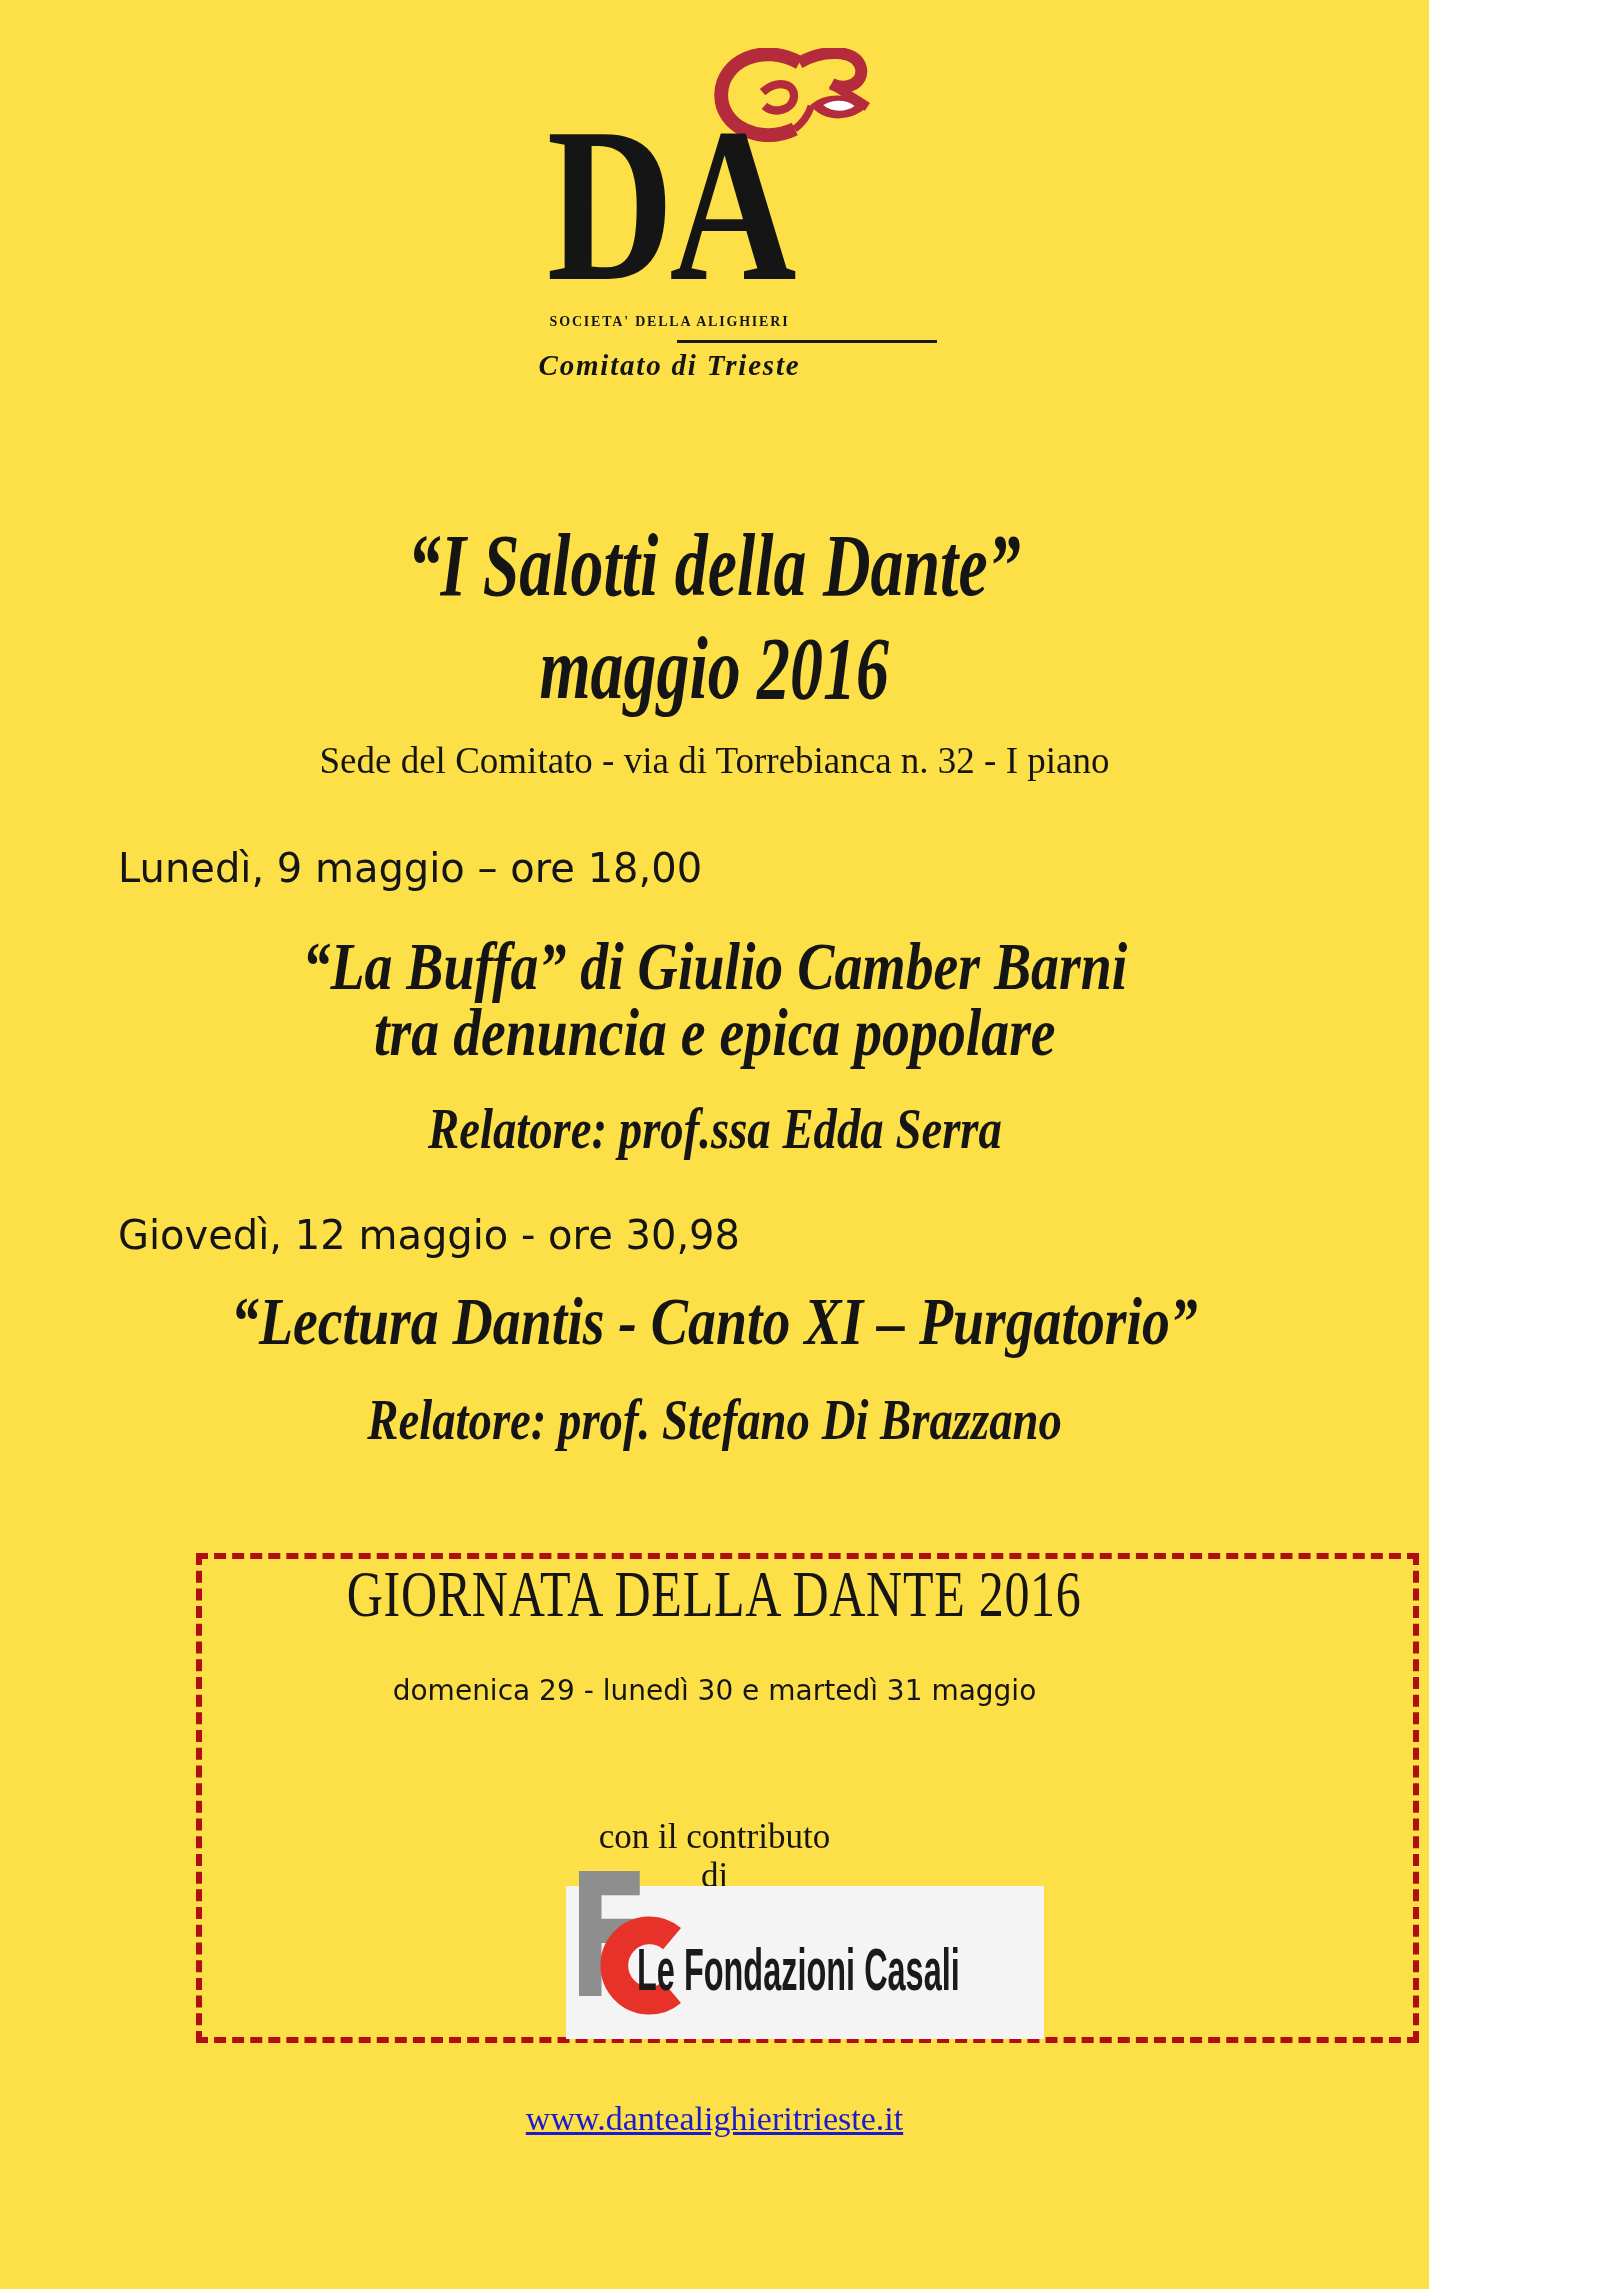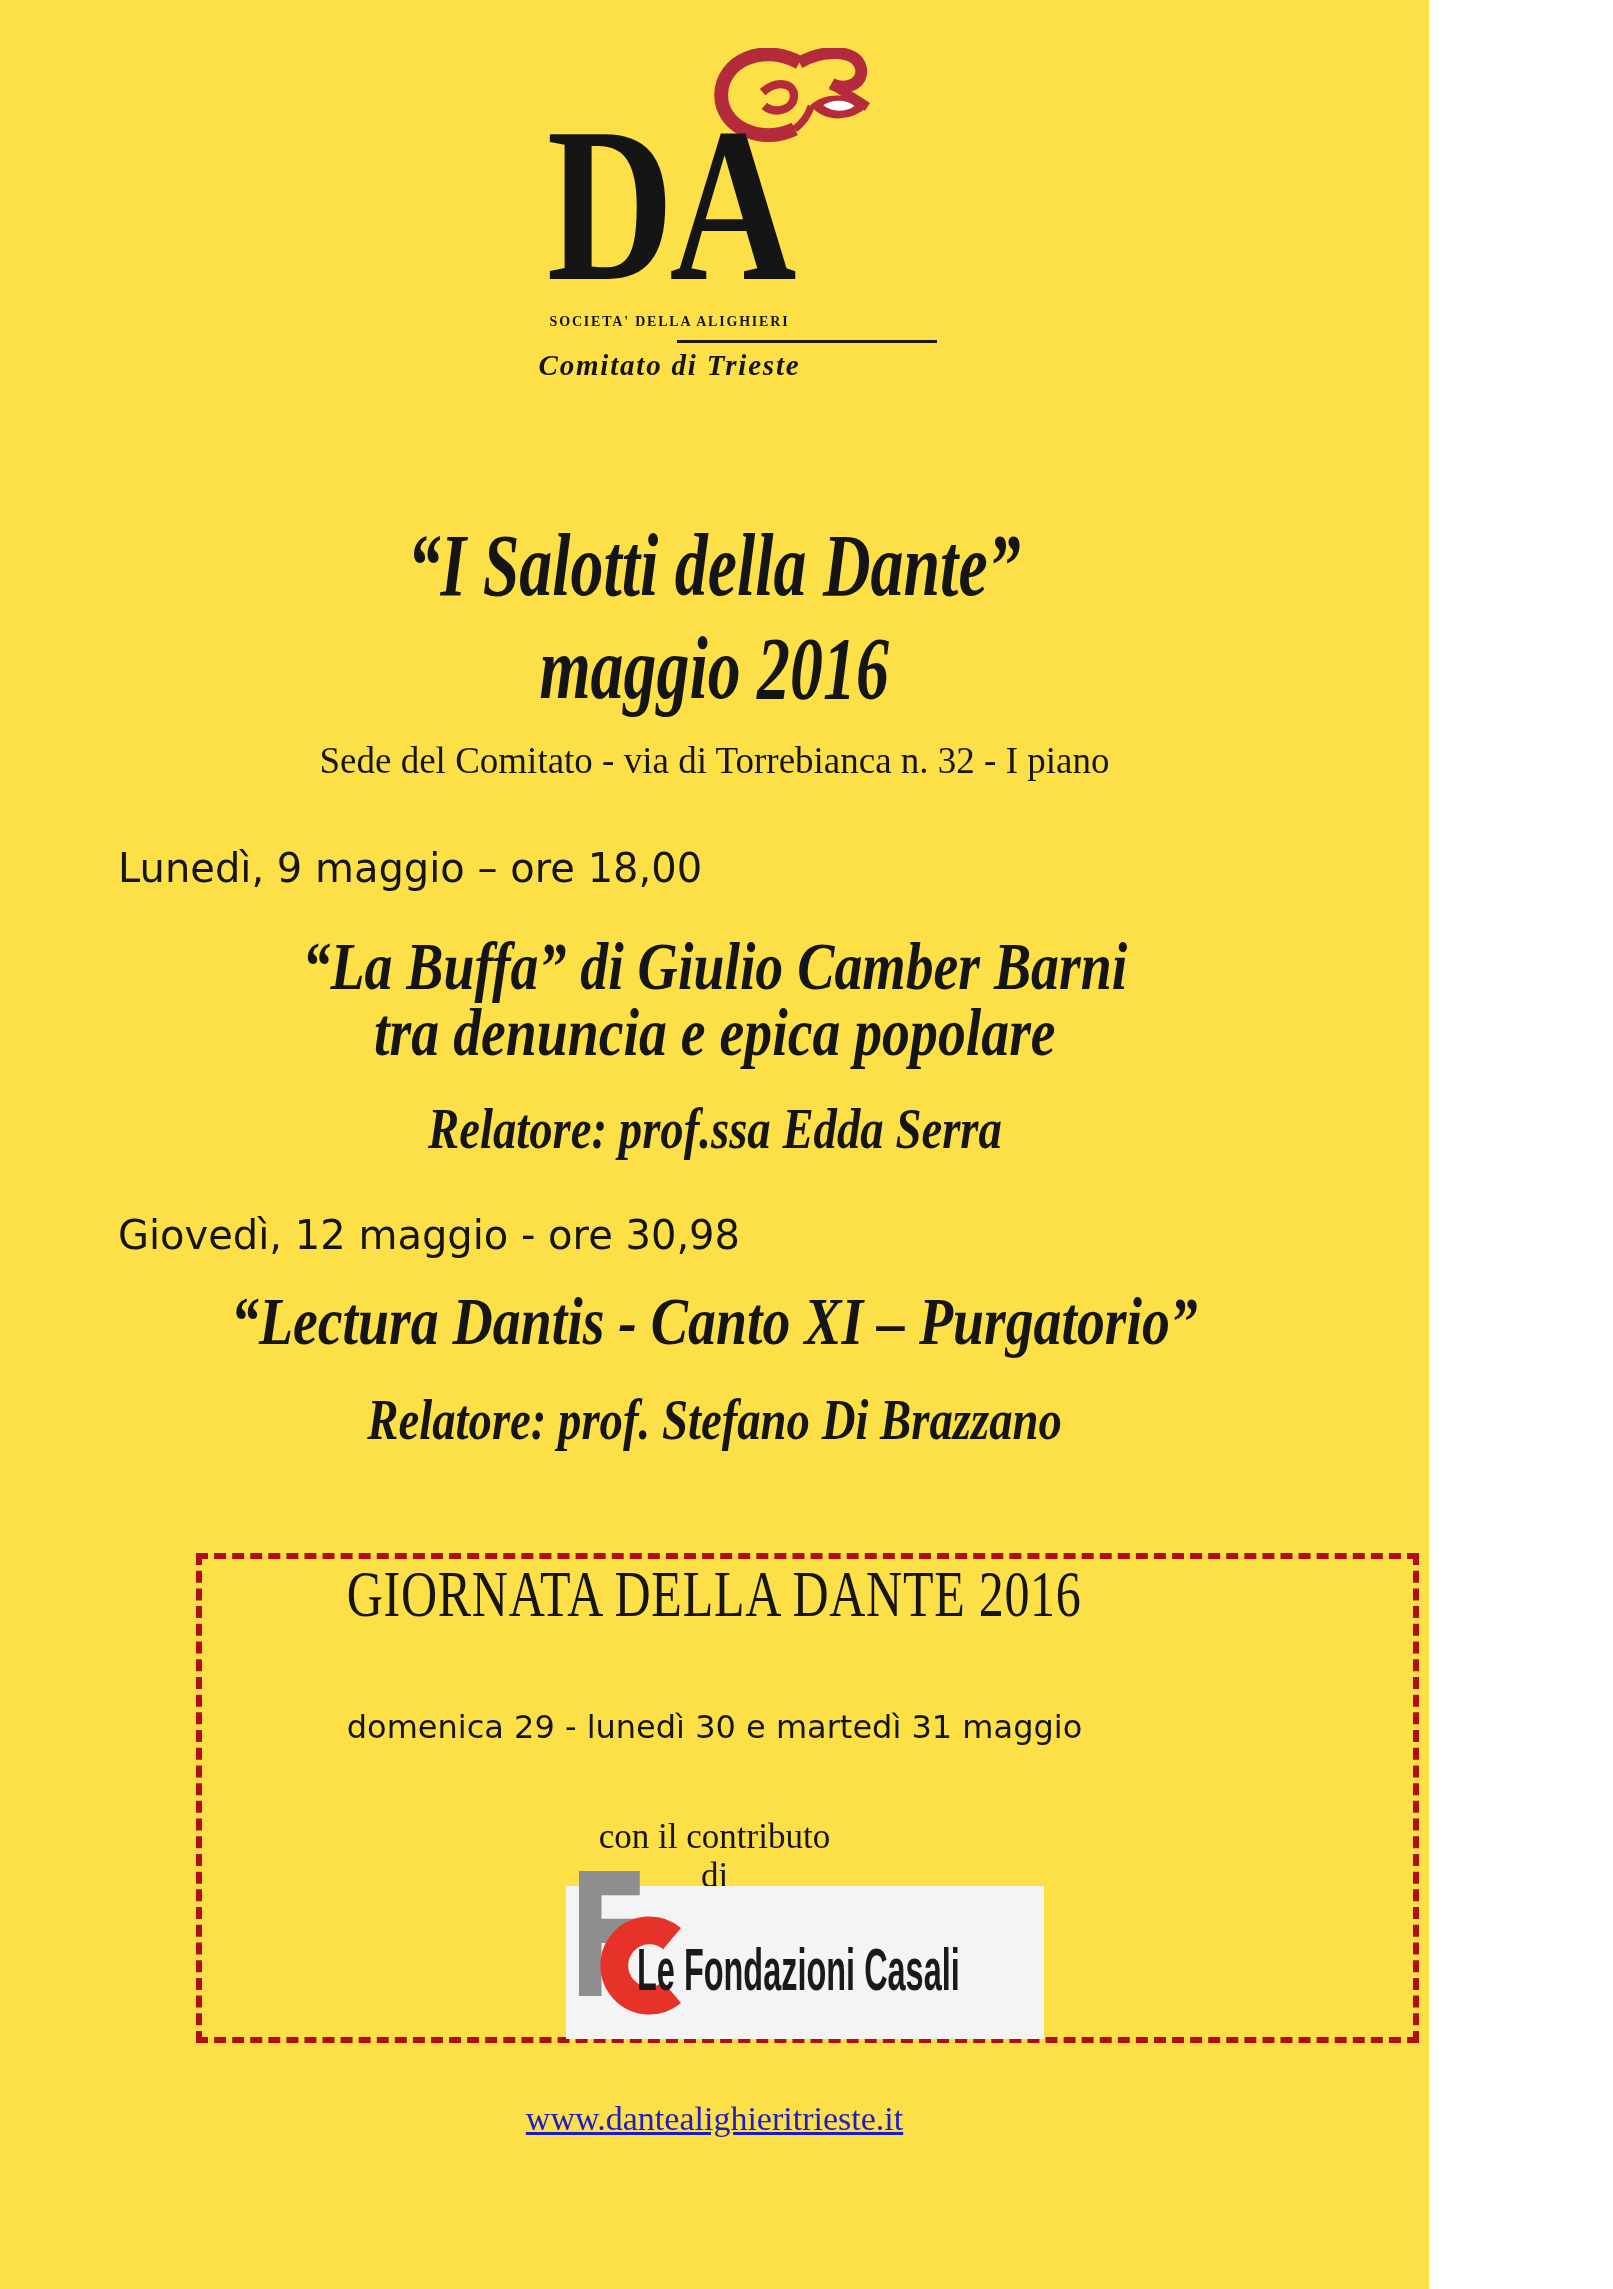--- a/index.html
+++ b/index.html
@@ -57,21 +57,21 @@
   .speaker2{top:1389px;}
 
   
   .dash-box{
     position:absolute;left:196px;top:1553px;width:1223px;height:490px;
     box-sizing:border-box;border:6.5px dashed #b00e12;background:transparent;
   }
   .box-title{top:1560px;font-size:65px;line-height:68px;letter-spacing:0.9px;}
   .box-title .inner{display:inline-block;transform:scaleX(0.77);transform-origin:center;}
   .box-dates{
-    top:1668px;font-family:"DejaVu Sans", sans-serif;font-size:32px;line-height:46px;margin-top:36px;
+    top:1668px;font-family:"DejaVu Sans", sans-serif;font-size:28px;line-height:46px;
   }
   .contribution{top:1817px;font-size:35px;line-height:39px;}
 
   
   .fc-wrap{
     position:absolute;left:566px;top:1886px;width:478px;height:153px;
     background:#f4f4f4;
   }
   .fc-f{
     position:absolute;left:1.8px;top:-35px;

